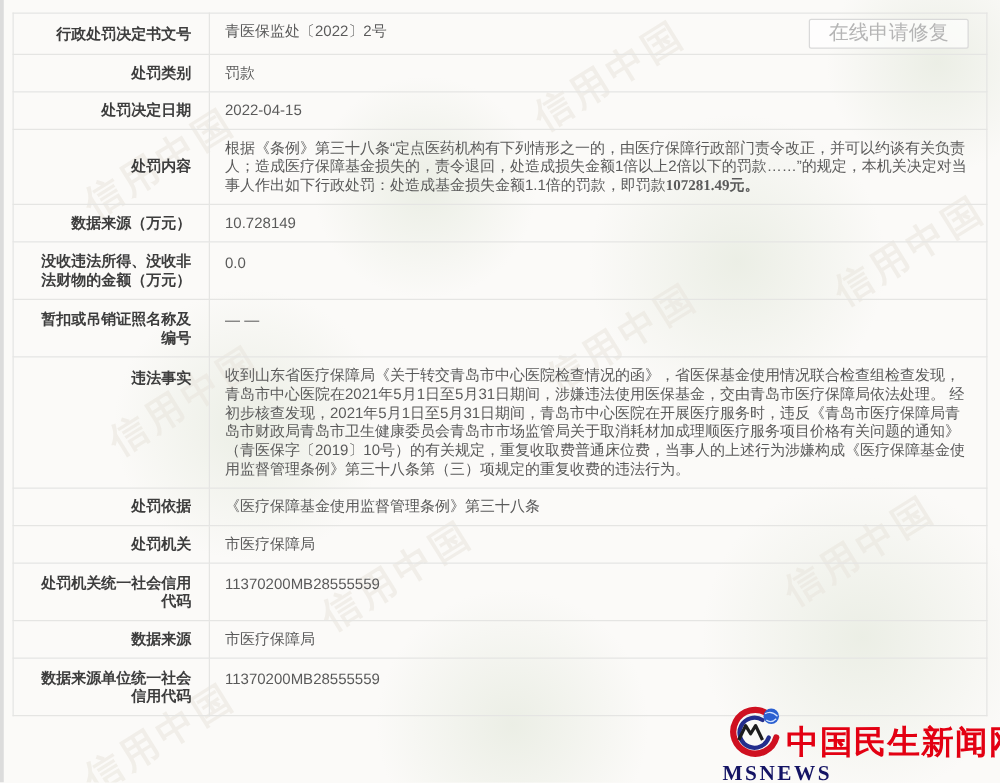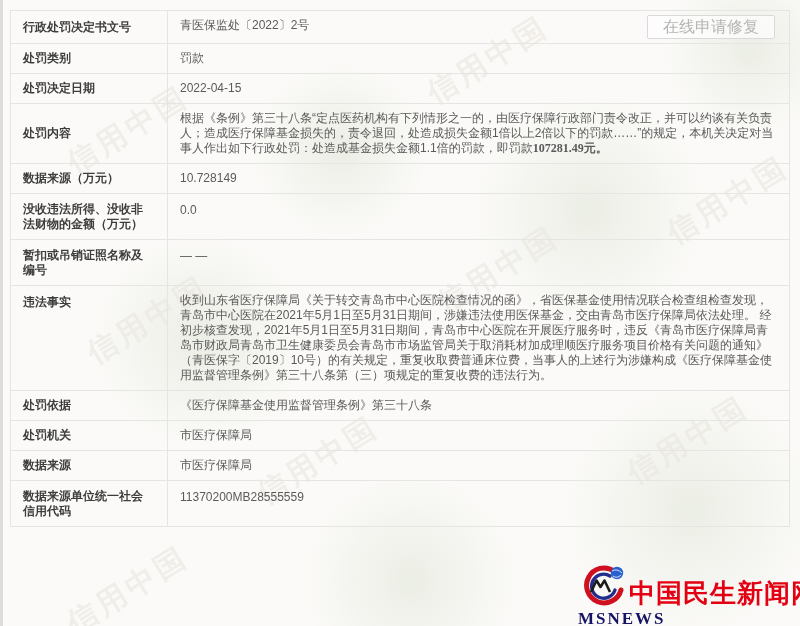--- a/index.html
+++ b/index.html
@@ -43,20 +43,21 @@
     padding: 7px 14px 7px 12px;
     vertical-align: middle;
     line-height: 15px;
     word-break: break-all;
   }
   td.lbl {
     width: 157px;
     padding-left: 14px;
     font-weight: bold;
     color: #3d3d3d;
+    text-align: right;
   }
   tr.h1 { height: 30px; }
   tr.h2 { height: 46px; }
   .bold-val { font-weight: bold; font-family: Liberation Serif, serif; }
   
   .online-btn {
     float: right;
     margin: -3px 0 -3px 8px;
     padding: 4px 15px;
     border: 1px solid #d9d9d9;
@@ -148,20 +149,24 @@
     <td>收到山东省医疗保障局《关于转交青岛市中心医院检查情况的函》，省医保基金使用情况联合检查组检查发现，青岛市中心医院在2021年5月1日至5月31日期间，涉嫌违法使用医保基金，交由青岛市医疗保障局依法处理。 经初步核查发现，2021年5月1日至5月31日期间，青岛市中心医院在开展医疗服务时，违反《青岛市医疗保障局青岛市财政局青岛市卫生健康委员会青岛市市场监管局关于取消耗材加成理顺医疗服务项目价格有关问题的通知》（青医保字〔2019〕10号）的有关规定，重复收取费普通床位费，当事人的上述行为涉嫌构成《医疗保障基金使用监督管理条例》第三十八条第（三）项规定的重复收费的违法行为。</td>
   </tr>
   <tr class="h1">
     <td class="lbl">处罚依据</td>
     <td>《医疗保障基金使用监督管理条例》第三十八条</td>
   </tr>
   <tr class="h1">
     <td class="lbl">处罚机关</td>
     <td>市医疗保障局</td>
   </tr>
+  <tr class="h2">
+    <td class="lbl">处罚机关统一社会信用代码</td>
+    <td style="vertical-align:top;padding-top:9px;">11370200MB28555559</td>
+  </tr>
   <tr class="h1">
     <td class="lbl">数据来源</td>
     <td>市医疗保障局</td>
   </tr>
   <tr class="h2">
     <td class="lbl">数据来源单位统一社会信用代码</td>
     <td style="vertical-align:top;padding-top:9px;">11370200MB28555559</td>
   </tr>
 </tbody>
   </table>

